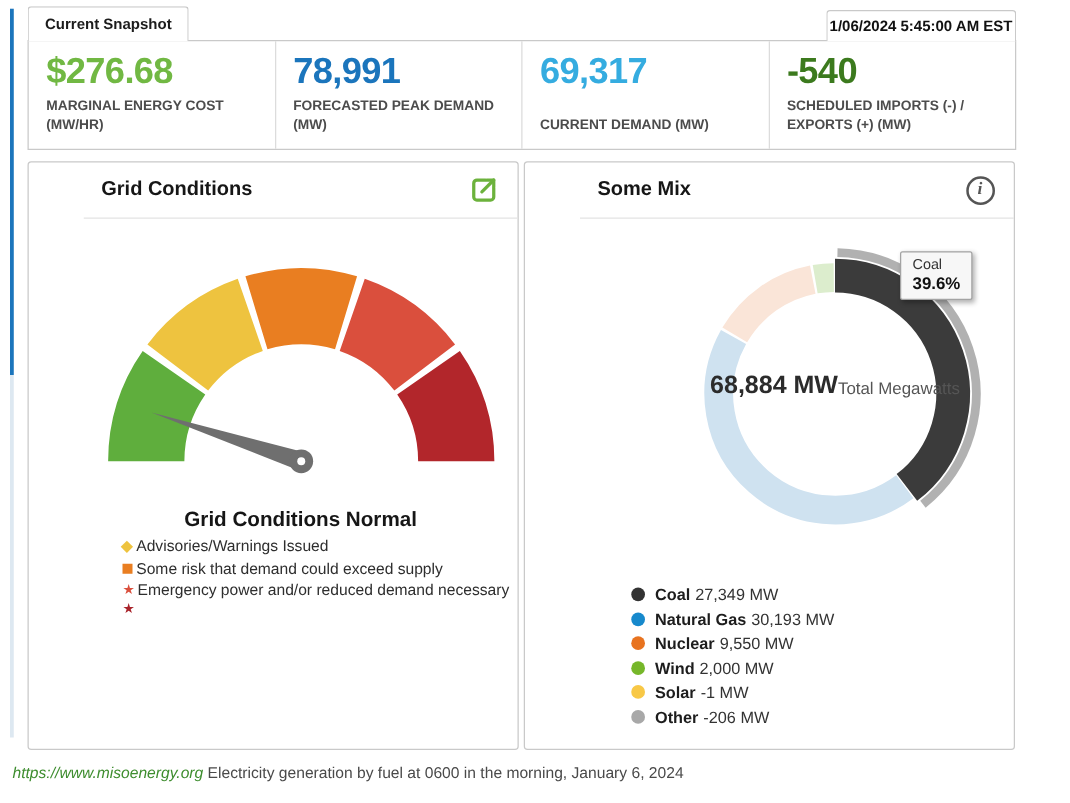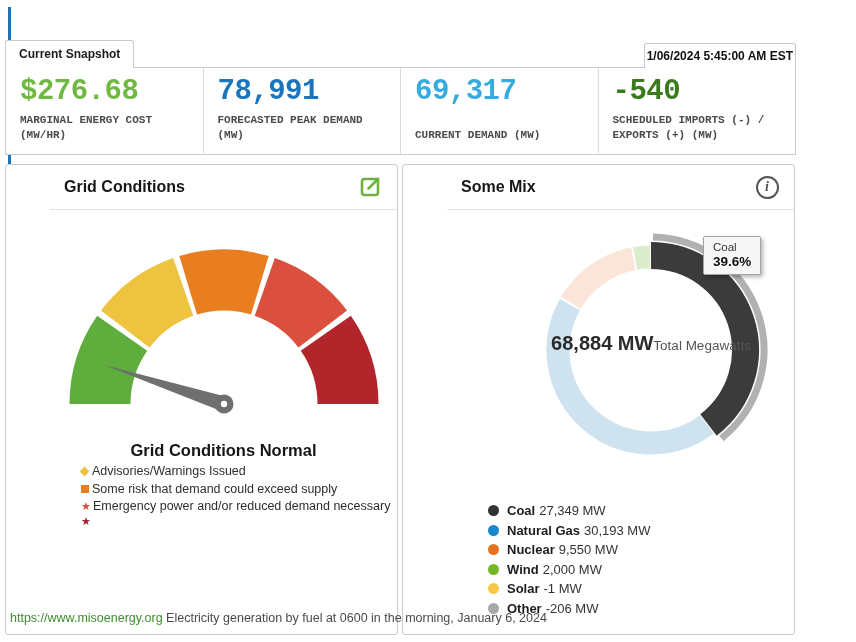--- a/index.html
+++ b/index.html
@@ -4,31 +4,31 @@
 <style>
   * { margin:0; padding:0; box-sizing:border-box; }
   html,body { width:856px; height:642px; background:#fff; overflow:hidden;
     font-family:"Liberation Sans", sans-serif; color:#1d1d1d; }
   .page { position:relative; width:856px; height:642px; }
 
   
   .left-track { position:absolute; left:8px; top:7px; width:3px; height:583px; background:#dde8f1; }
   .left-thumb { width:3px; height:293px; background:#1b75bc; }
 
-  .content { position:absolute; left:5px; top:5px; width:791px;margin-top:35px; }
+  .content { position:absolute; left:22px; top:5px; width:791px; }
 
   
   .topbar { position:relative; height:27px; }
   .tab, .stampbox { position:absolute; bottom:-1px; background:#fff; border:1px solid #c9c9c9;
     border-bottom:none; border-radius:3px 3px 0 0; font-weight:bold; z-index:2; }
   .tab { left:0; height:28px; line-height:27px; padding:0 13px; font-size:12px; color:#1c1c1c; }
   .stampbox { right:0; height:25px; line-height:24px; padding:0 2px; font-size:12px; color:#111; }
 
   
-  .stats { display:flex; border:1px solid #c9c9c9; background:#fff; height:88px;font-family:Liberation Mono, monospace; }
+  .stats { display:flex; border:1px solid #c9c9c9; background:#fff; height:88px; }
   .stat { flex:1; padding:9px 14px 11px 14px; display:flex; flex-direction:column; }
   .stat + .stat { border-left:1px solid #dcdcdc; }
   .stat .value { font-size:29px; font-weight:bold; letter-spacing:-0.5px; line-height:1.05; }
   .stat .label { margin-top:auto; font-size:11px; font-weight:bold; color:#4c4c4c; line-height:1.35; }
 
   
   .panels { display:flex; gap:4px; margin-top:9px; }
   .panel { width:393px; height:471px; background:#fff; border:1px solid #c9c9c9; border-radius:3px;padding-left:44px; }
   .panel-head { height:45px; display:flex; align-items:center; justify-content:space-between;
     padding:0 14px; border-bottom:1px solid #e3e3e3; }
@@ -59,21 +59,21 @@
   .tooltip .tname { font-size:11.5px; color:#333; }
   .tooltip .pct { font-size:13.5px; font-weight:bold; color:#111; margin-top:1px; }
 
   .fuel-legend { list-style:none; margin:11px 0 0 41px; }
   .fuel-legend li { font-size:13px; line-height:19.5px; color:#333; display:flex; align-items:center; }
   .dot { width:11px; height:11px; border-radius:50%; margin-right:8px; flex:0 0 auto; }
   .fuel-legend b { color:#1d1d1d; margin-right:4px; }
 
   
   .footer { position:absolute; left:10px; top:611px; font-size:12.5px; color:#4a4a4a; }
-  .footer a { color:#3e8d2f; text-decoration:none; }
+  .footer a { color:#3e8d2f; text-decoration:none;font-style:italic; }
 </style>
 </head>
 <body>
 
 <div class="page">
   <div class="left-track">
     <div class="left-thumb"></div>
   </div>
 
   <div class="content">

